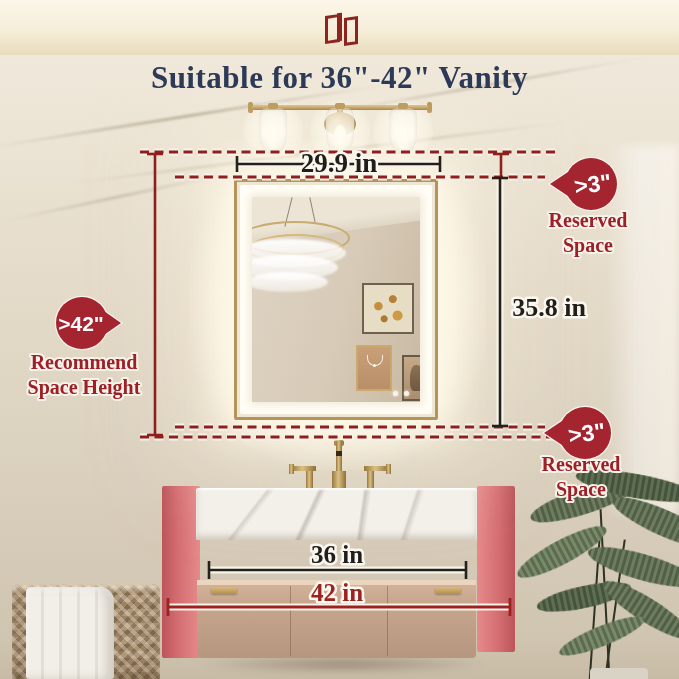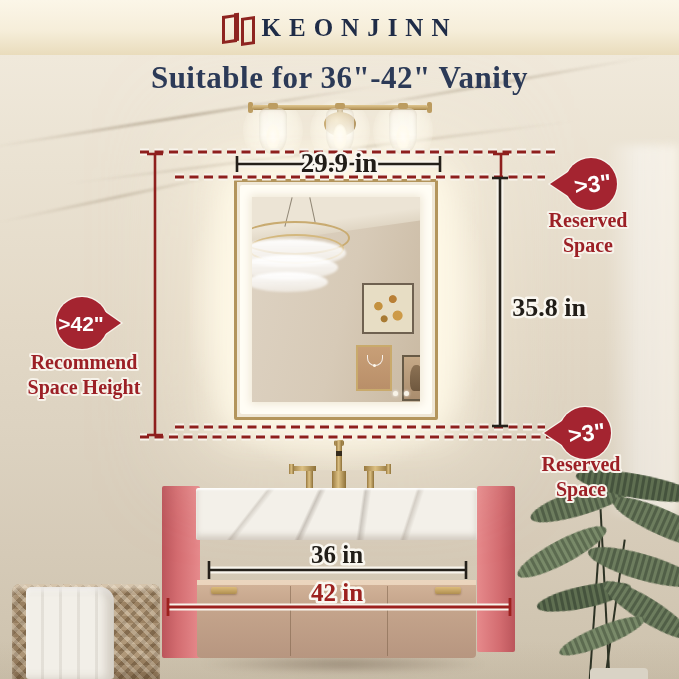--- a/index.html
+++ b/index.html
@@ -279,21 +279,20 @@
     <div class="pot"></div>
   </div>
 
   <div class="header">
     <div class="logo">
       <span class="logo-icon">
         <span class="li-a"></span>
           <span class="li-b"></span>
           <span class="li-c"></span>
       </span>
-      <span class="logo-text">KEONJINN</span>
     </div>
   </div>
 
   <div class="title">Suitable for 36"-42" Vanity</div>
 
   <svg class="overlay" width="679" height="679" viewBox="0 0 679 679">
 
     <g>
       <line class="dash-casing" x1="140" y1="152" x2="560" y2="152"></line>
       <line class="dash-red" x1="140" y1="152" x2="560" y2="152"></line>

